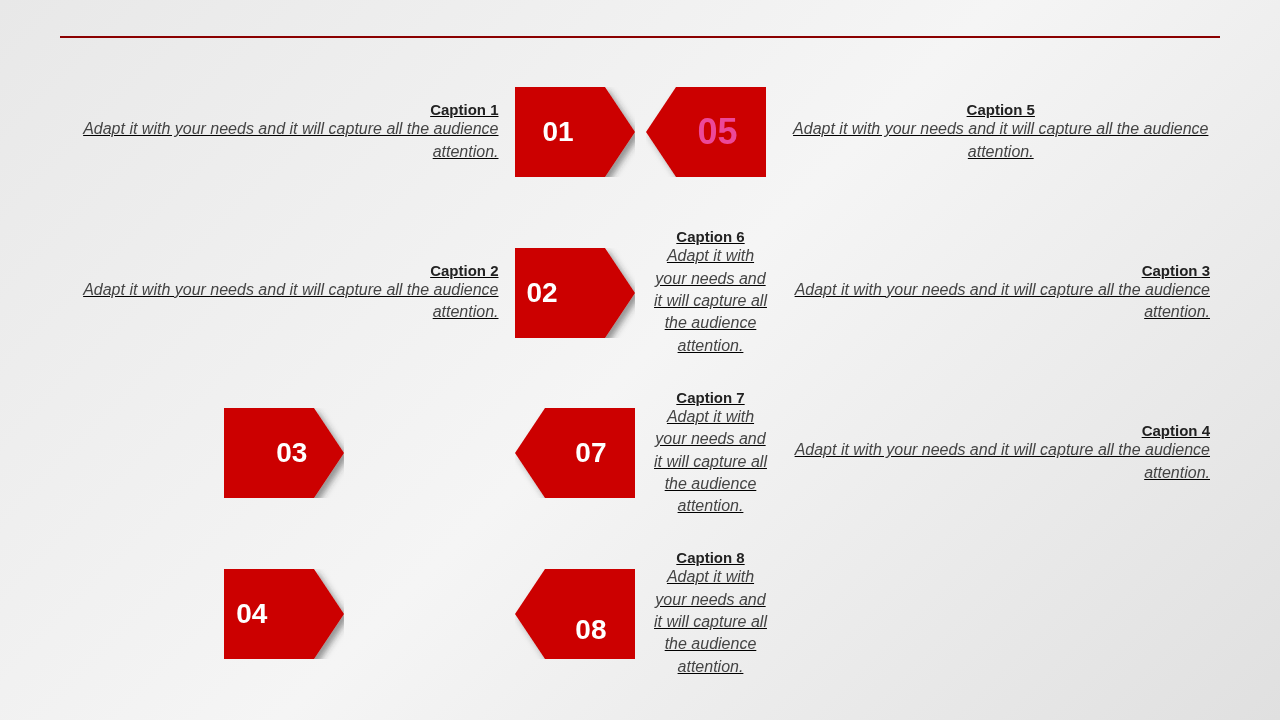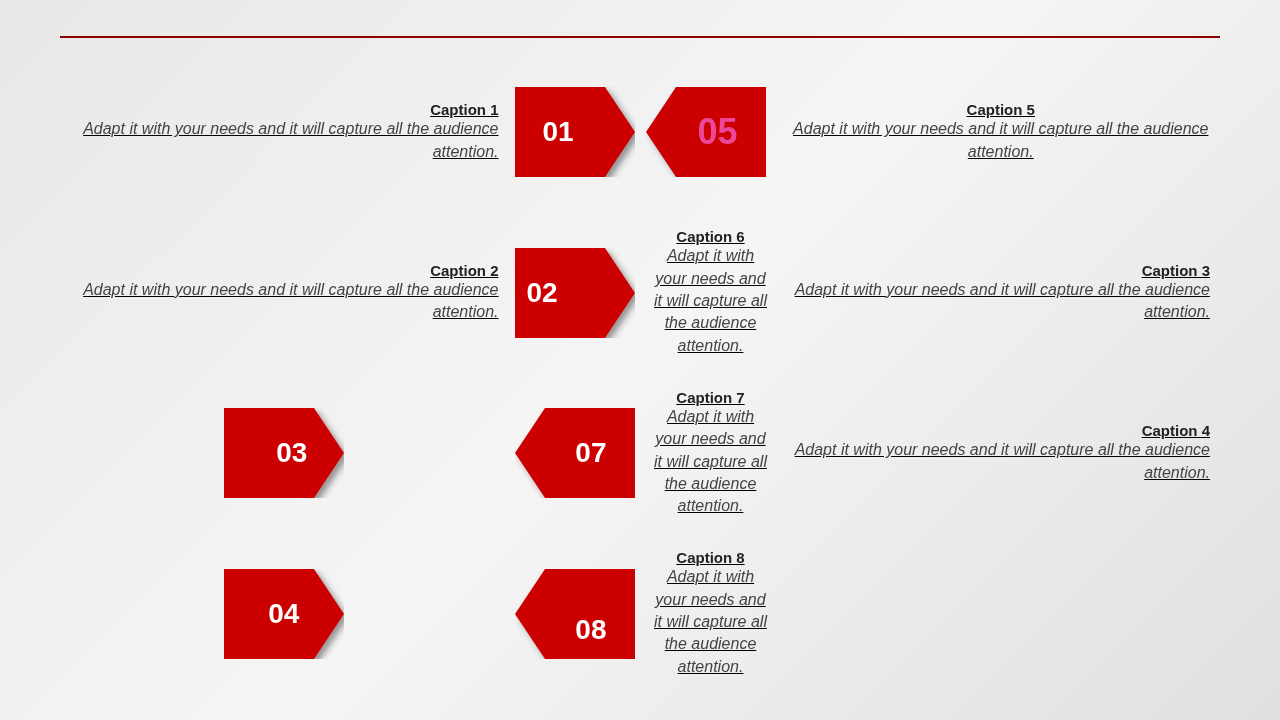--- a/index.html
+++ b/index.html
@@ -216,21 +216,21 @@
       <div class="arrow-right">
     <svg class="arrow-svg" viewBox="0 0 120 90" xmlns="http://www.w3.org/2000/svg">
       <defs>
         <filter id="shadow4" x="-10%" y="-10%" width="130%" height="130%">
           <feDropShadow dx="4" dy="4" stdDeviation="3" flood-color="#333" flood-opacity="0.5"></feDropShadow>
         </filter>
       </defs>
 
       <polygon points="0,0 90,0 120,45 90,90 0,90" fill="#cc0000" filter="url(#shadow4)"></polygon>
     </svg>
-    <span class="arrow-number" style="position:absolute; z-index:2; color:white; font-size:28px; font-weight:700; left: 44px; top: 50%; transform: translateY(-50%);">04</span>
+    <span class="arrow-number" style="position:absolute; z-index:2; color:white; font-size:28px; font-weight:700; left: 12px; top: 50%; transform: translateY(-50%);">04</span>
   </div>
       <div class="arrow-left">
     <svg class="arrow-svg" viewBox="0 0 120 90" xmlns="http://www.w3.org/2000/svg">
       <defs>
         <filter id="shadow8" x="-10%" y="-10%" width="130%" height="130%">
           <feDropShadow dx="4" dy="4" stdDeviation="3" flood-color="#333" flood-opacity="0.5"></feDropShadow>
         </filter>
       </defs>
 
       <polygon points="120,0 30,0 0,45 30,90 120,90" fill="#cc0000" filter="url(#shadow8)"></polygon>

